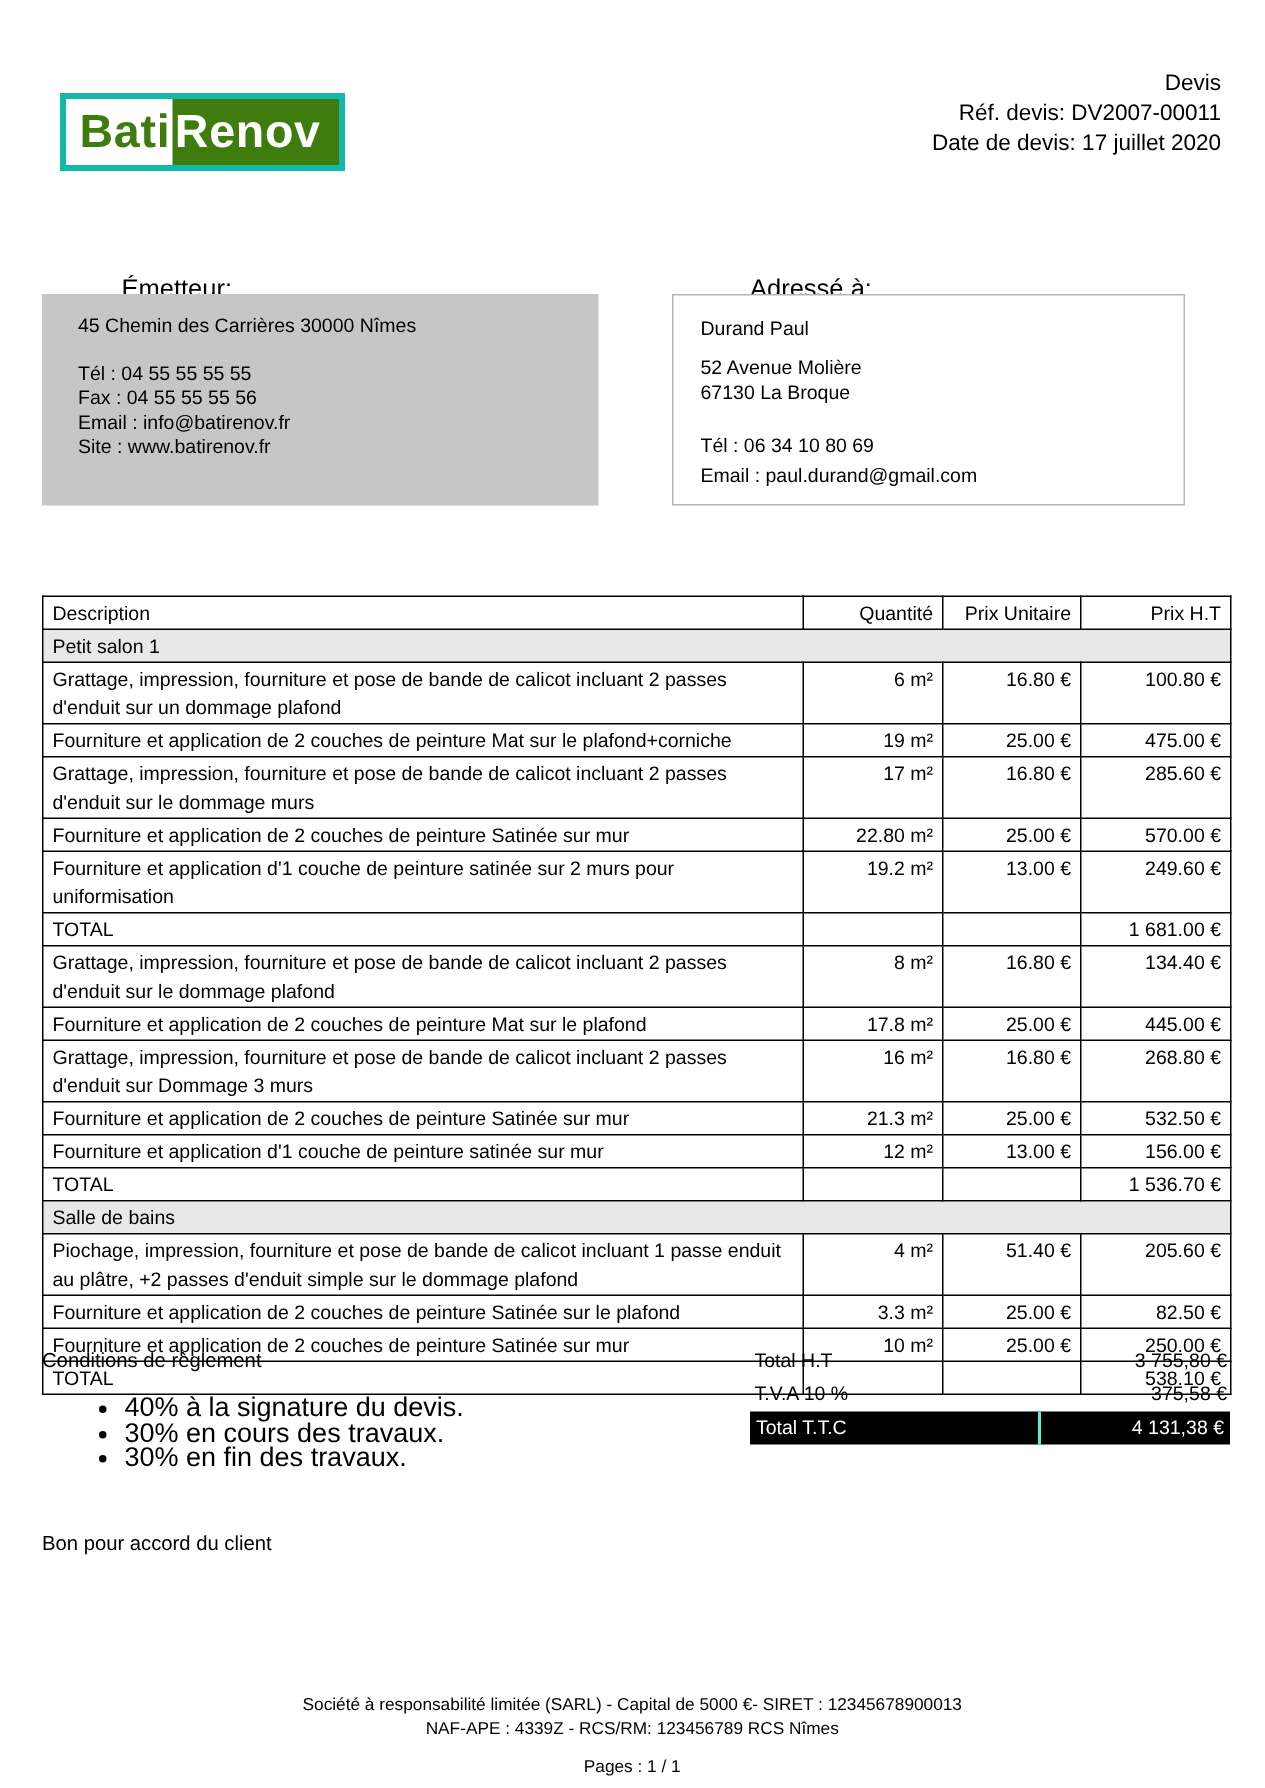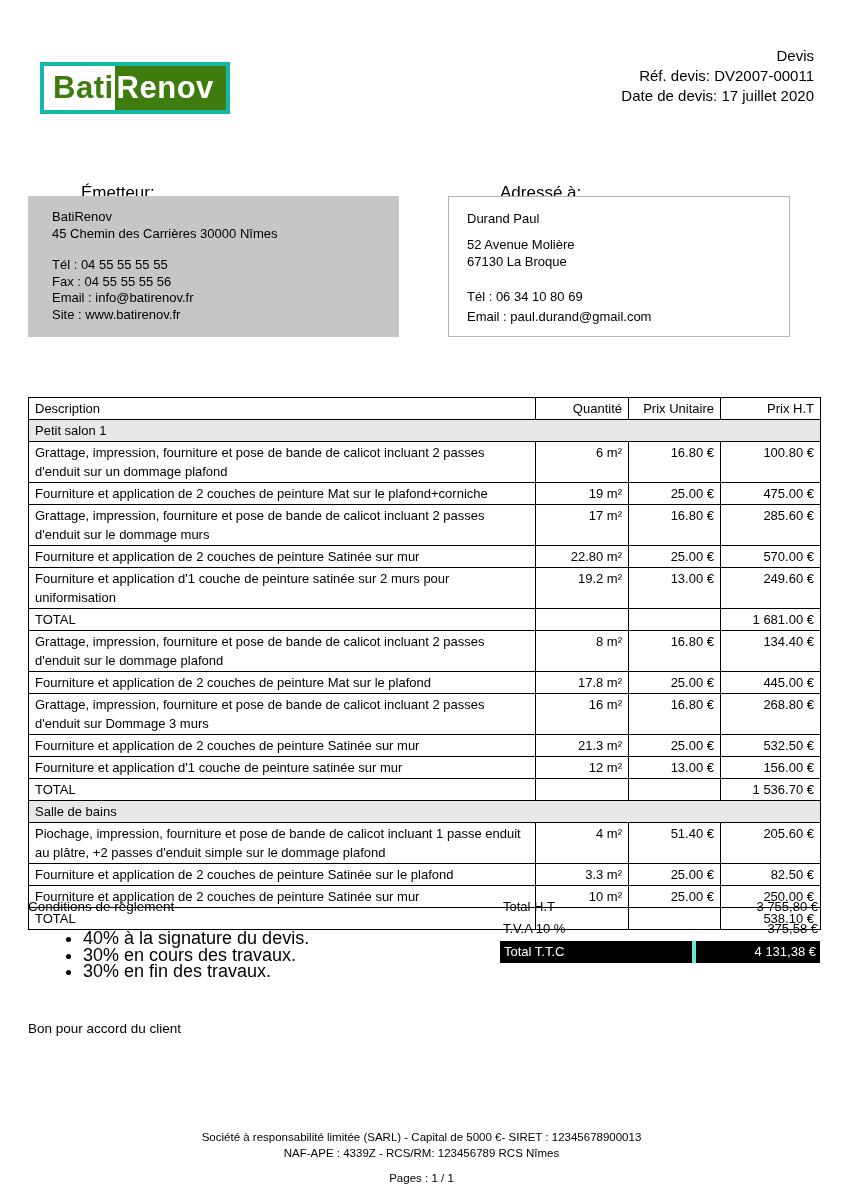--- a/index.html
+++ b/index.html
@@ -51,21 +51,21 @@
   .conditions { position:absolute; left:28px; top:899px; font-size:13.5px; }
   .conditions ul { margin:16px 0 0 55px; }
   .conditions li { font-size:18px; line-height:16.5px; }
   
   .summary { position:absolute; left:500px; top:896px; width:320px; font-size:13px; }
   .summary-row { display:flex; justify-content:space-between; line-height:22px; }
   .summary-row .lbl { padding-left:3px; }
   .summary-row .val { padding-right:2px; }
   .ttc-row { display:flex; background:#000; color:#fff; height:22px; line-height:22px; margin-top:1px; }
   .ttc-lbl { width:60%; padding-left:4px; }
-  .ttc-val { flex:1; text-align:right; padding-right:4px; border-left:4px solid #5eead4; }
+  .ttc-val { flex:1; text-align:right; padding-right:4px; border-left:2px solid #5eead4; }
   
   .signature { position:absolute; left:28px; top:1021px; font-size:13.5px; }
   .footer { position:absolute; left:0; top:1129px; width:100%; text-align:center; font-size:11.5px; line-height:16px; }
   .pages { position:absolute; left:0; top:1172px; width:100%; text-align:center; font-size:11.5px; }
 </style>
 </head>
 <body>
 
 <div class="page">
 
@@ -75,21 +75,20 @@
   </div>
 
   <div class="doc-head">
     <div>Devis</div>
     <div>Réf. devis: DV2007-00011</div>
     <div>Date de devis: 17 juillet 2020</div>
   </div>
 
   <div class="party-label sender-label">Émetteur:</div>
   <div class="sender-box">
-    <div>BatiRenov</div>
     <div>45 Chemin des Carrières 30000 Nîmes</div>
     <div class="spacer"></div>
     <div>Tél : 04 55 55 55 55</div>
     <div>Fax : 04 55 55 55 56</div>
     <div>Email : info@batirenov.fr</div>
     <div>Site : www.batirenov.fr</div>
   </div>
 
   <div class="party-label recipient-label">Adressé à:</div>
   <div class="recipient-box">

